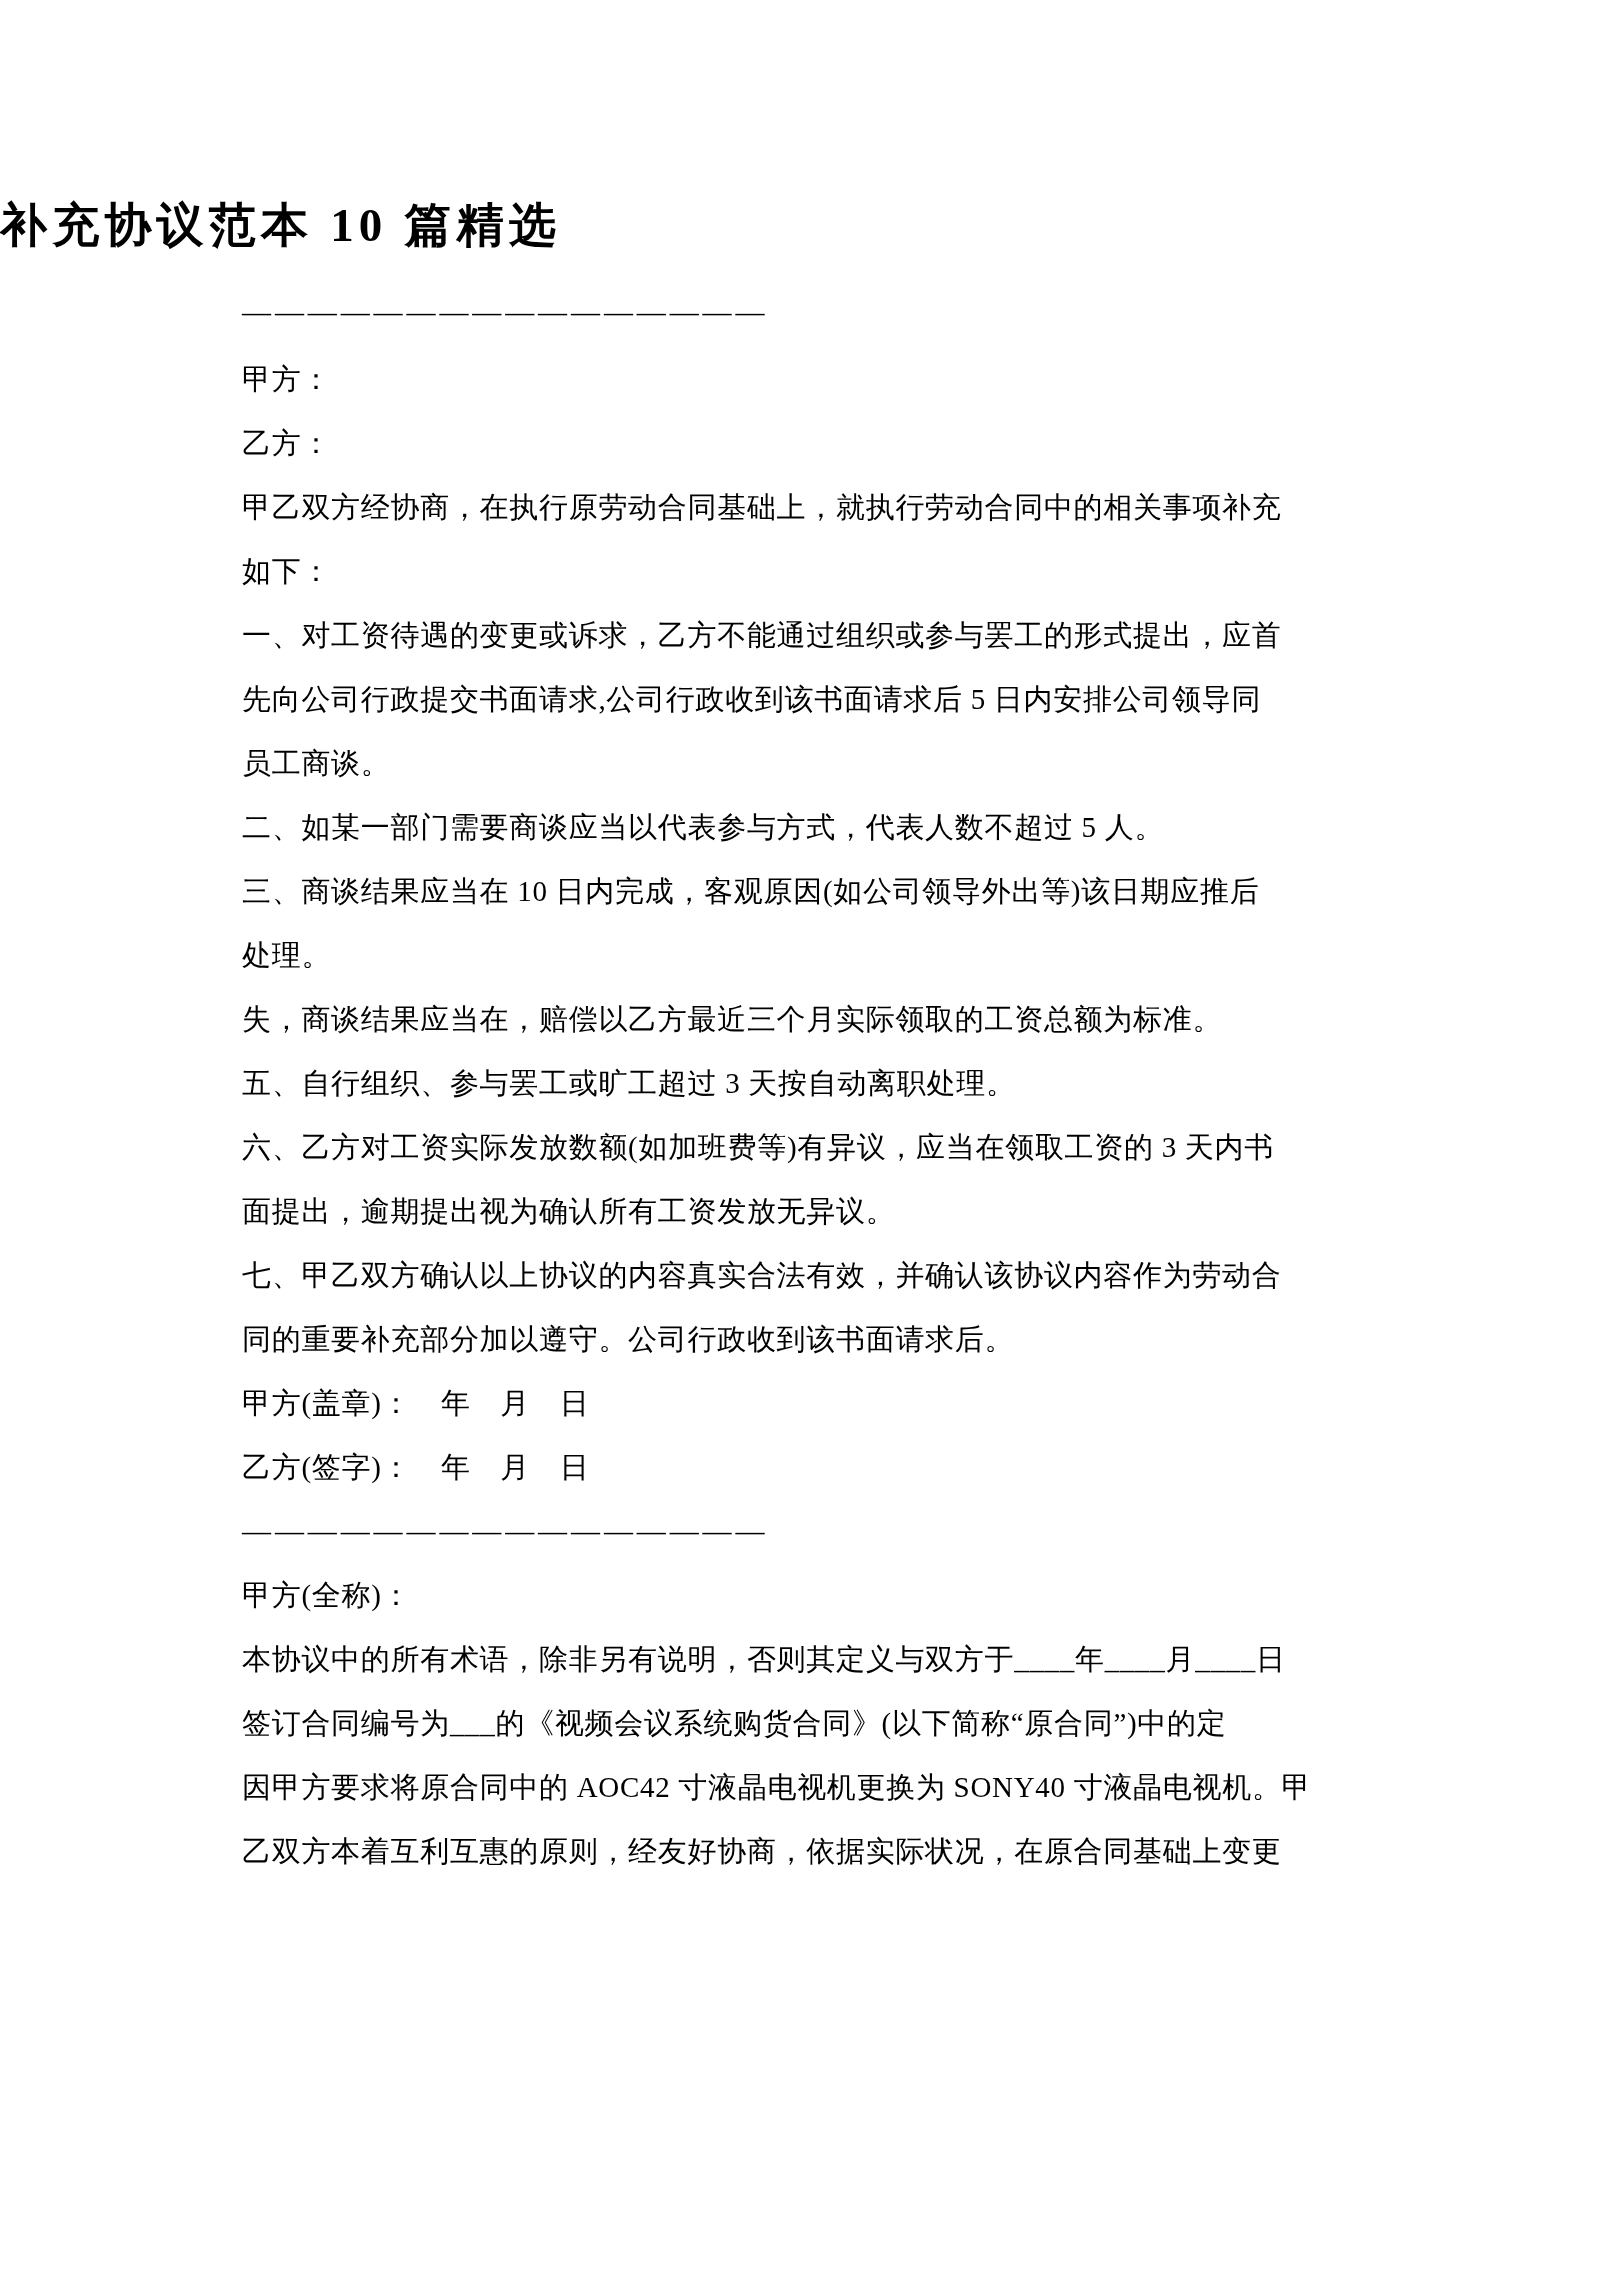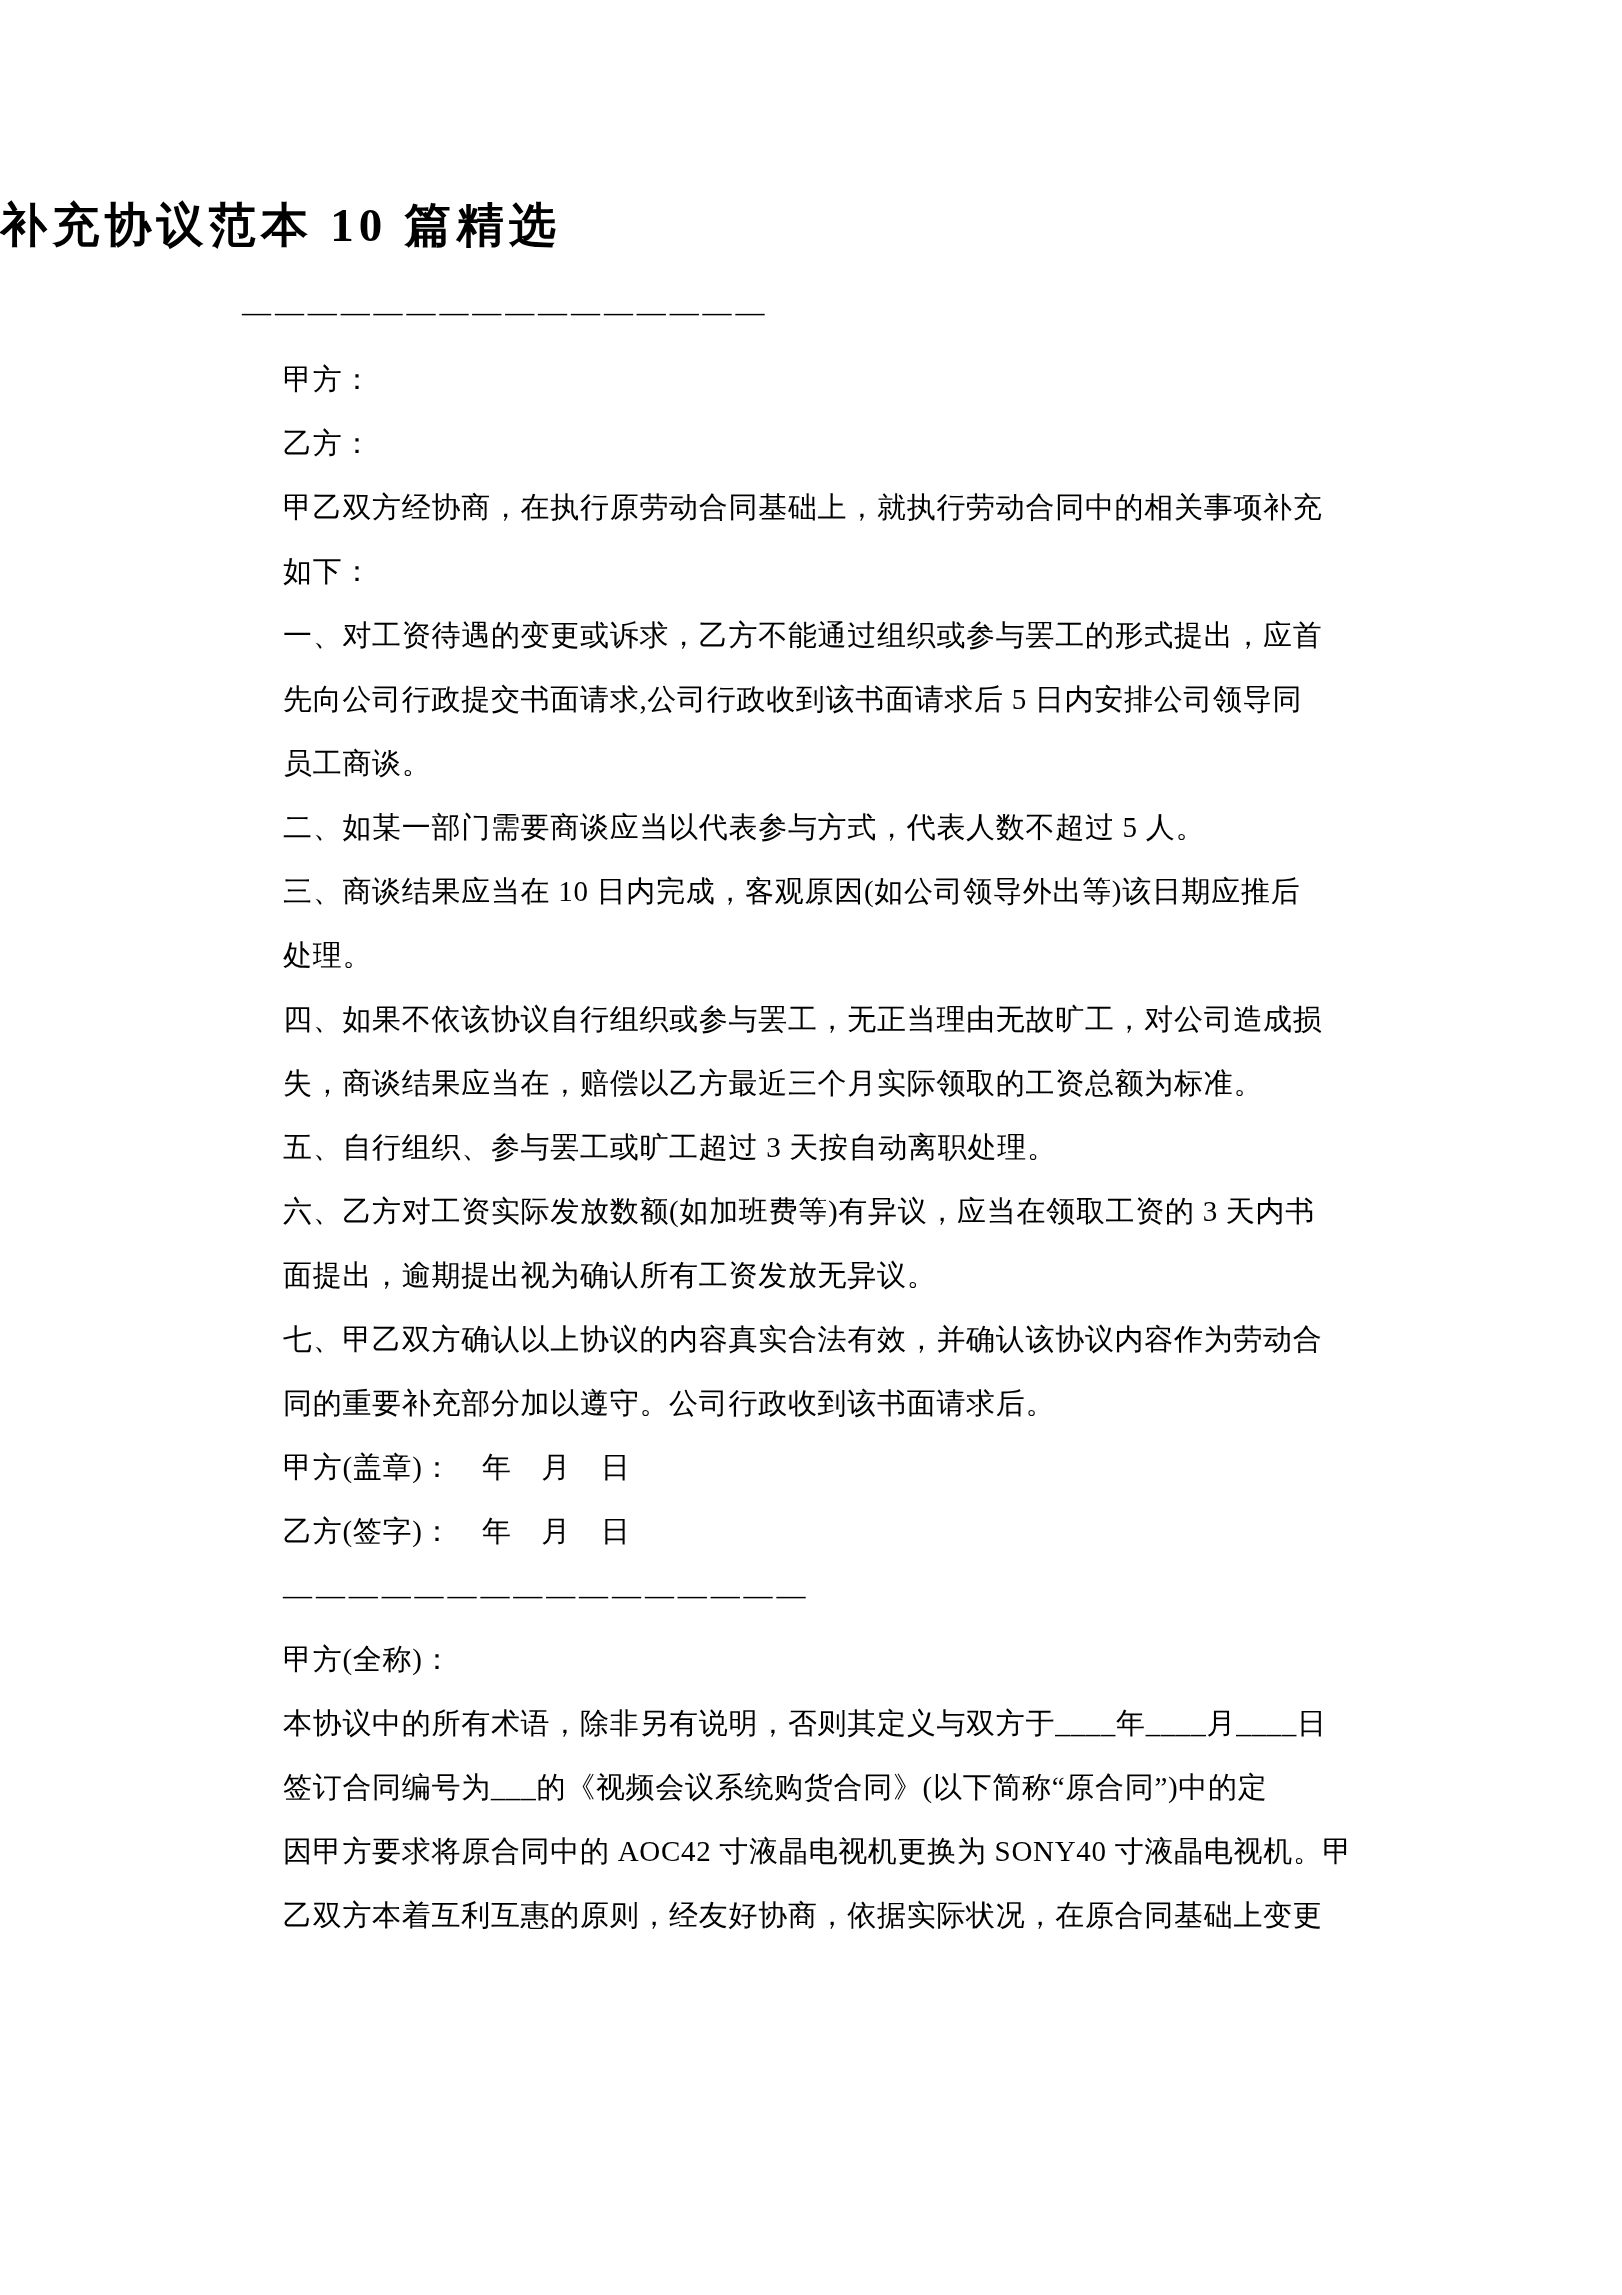--- a/index.html
+++ b/index.html
@@ -40,21 +40,20 @@
     position: absolute;
     top: 347px;
     left: 242px;
     width: 1152px;
     font-size: 29px;
     line-height: 64px;
   }
   .line {
     white-space: pre;
     letter-spacing: 0.7px;
-    margin-left: 41px;
   }
   .divider-mid {
     letter-spacing: 3.9px;
   }
 </style>
 </head>
 <body>
 
 <div class="page">
 
@@ -66,21 +65,20 @@
     <div class="line">甲方：</div>
     <div class="line">乙方：</div>
     <div class="line">甲乙双方经协商，在执行原劳动合同基础上，就执行劳动合同中的相关事项补充</div>
     <div class="line">如下：</div>
     <div class="line">一、对工资待遇的变更或诉求，乙方不能通过组织或参与罢工的形式提出，应首</div>
     <div class="line">先向公司行政提交书面请求,公司行政收到该书面请求后 5 日内安排公司领导同</div>
     <div class="line">员工商谈。</div>
     <div class="line">二、如某一部门需要商谈应当以代表参与方式，代表人数不超过 5 人。</div>
     <div class="line">三、商谈结果应当在 10 日内完成，客观原因(如公司领导外出等)该日期应推后</div>
     <div class="line">处理。</div>
-    <div class="line">四、如果不依该协议自行组织或参与罢工，无正当理由无故旷工，对公司造成损</div>
     <div class="line">失，商谈结果应当在，赔偿以乙方最近三个月实际领取的工资总额为标准。</div>
     <div class="line">五、自行组织、参与罢工或旷工超过 3 天按自动离职处理。</div>
     <div class="line">六、乙方对工资实际发放数额(如加班费等)有异议，应当在领取工资的 3 天内书</div>
     <div class="line">面提出，逾期提出视为确认所有工资发放无异议。</div>
     <div class="line">七、甲乙双方确认以上协议的内容真实合法有效，并确认该协议内容作为劳动合</div>
     <div class="line">同的重要补充部分加以遵守。公司行政收到该书面请求后。</div>
     <div class="line">甲方(盖章)：　年　月　日</div>
     <div class="line">乙方(签字)：　年　月　日</div>
 
     <div class="line divider-mid">————————————————</div>

